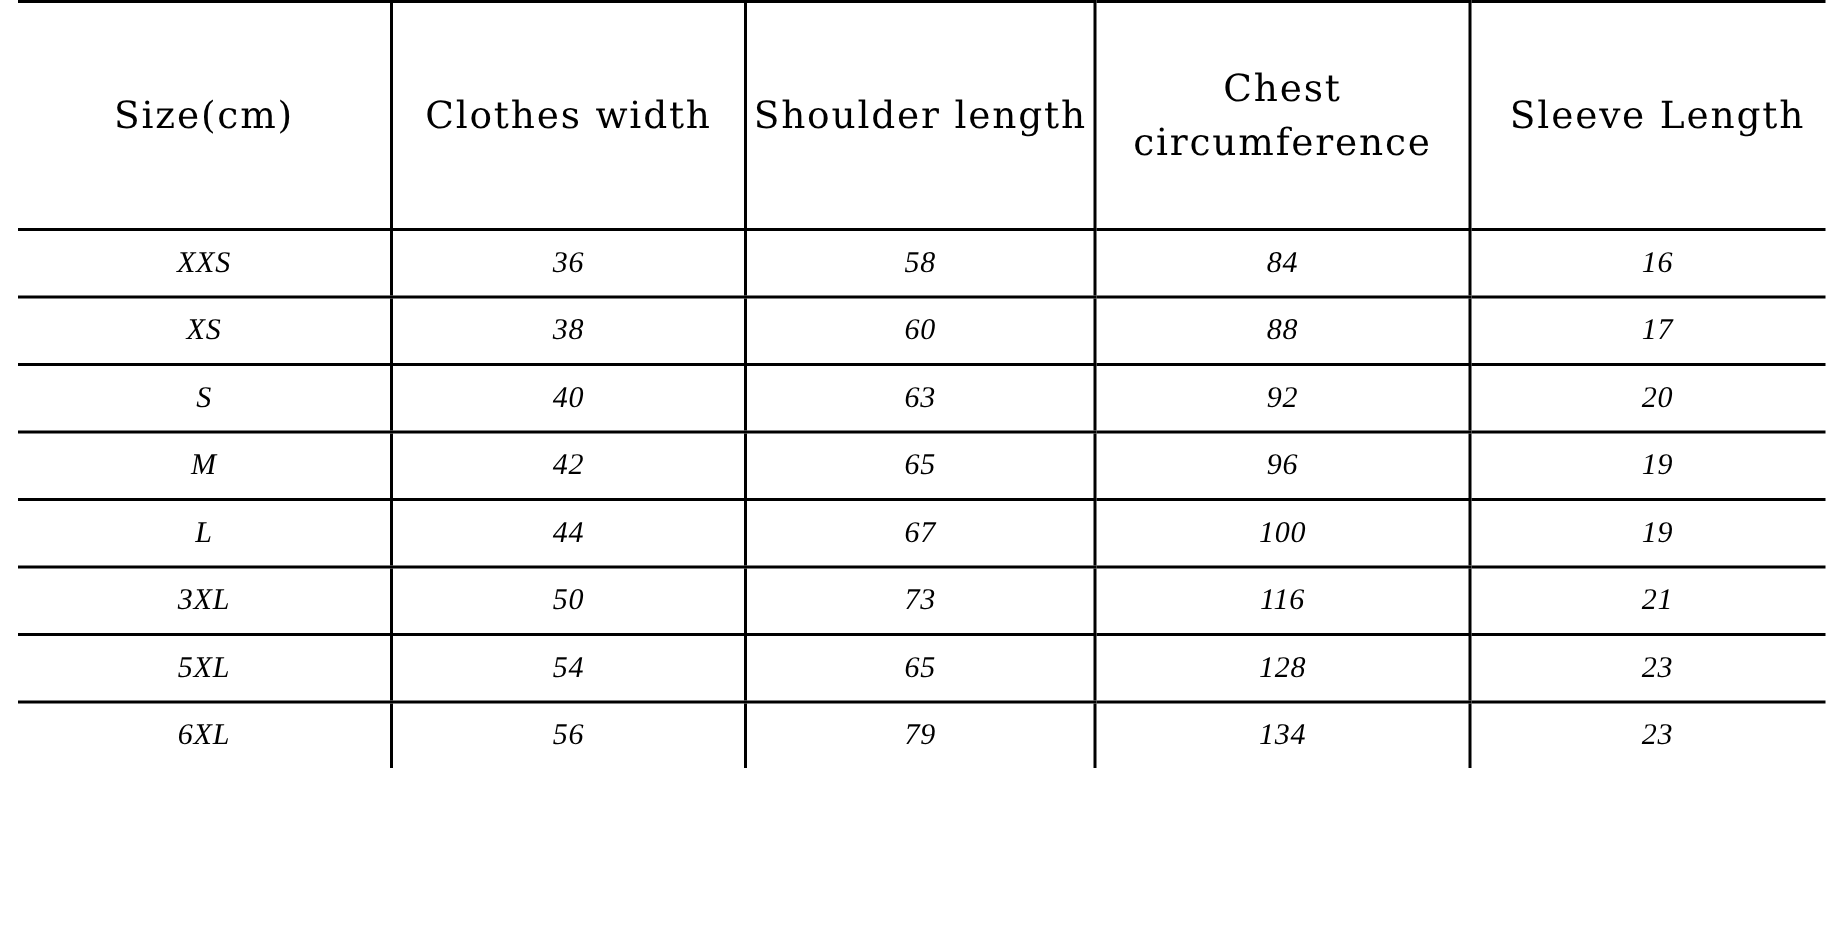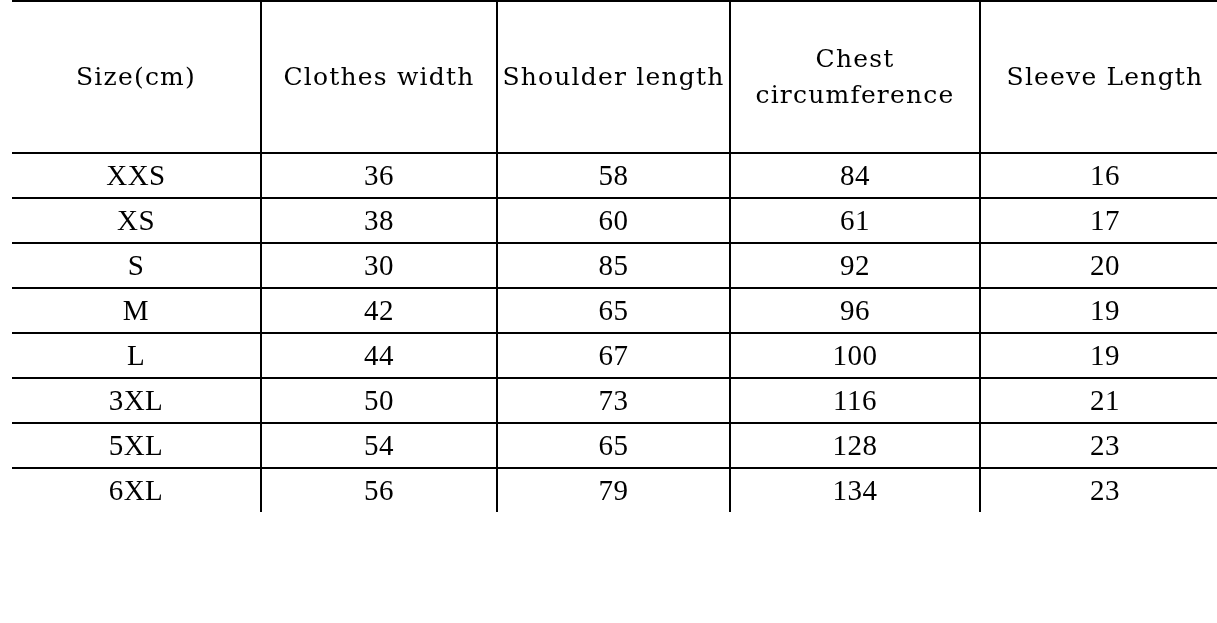--- a/index.html
+++ b/index.html
@@ -64,24 +64,25 @@
     line-height: 1.45;
     border-top: 2px solid #000000;
   }
   thead th .hdr-line {
     display: block;
     white-space: nowrap;
   }
 
   tbody td {
     height: 43px;
-    font-size: 29px;
+    font-size: 20px;
     font-family: "Liberation Serif", serif;
     letter-spacing: 0.5px;
     line-height: 43px;
+    font-style: italic;
   }
   tbody tr:last-child td {
     border-bottom: 0;  
   }
 
   .cell-sleeve { padding-left: 14px; }
 </style>
 </head>
 <body>
 
@@ -119,27 +120,27 @@
         <td>XXS</td>
         <td>36</td>
         <td>58</td>
         <td>84</td>
         <td class="cell-sleeve">16</td>
       </tr>
       <tr>
         <td>XS</td>
         <td>38</td>
         <td>60</td>
-        <td>61</td>
+        <td>88</td>
         <td class="cell-sleeve">17</td>
       </tr>
       <tr>
         <td>S</td>
-        <td>30</td>
-        <td>85</td>
+        <td>40</td>
+        <td>63</td>
         <td>92</td>
         <td class="cell-sleeve">20</td>
       </tr>
       <tr>
         <td>M</td>
         <td>42</td>
         <td>65</td>
         <td>96</td>
         <td class="cell-sleeve">19</td>
       </tr>

